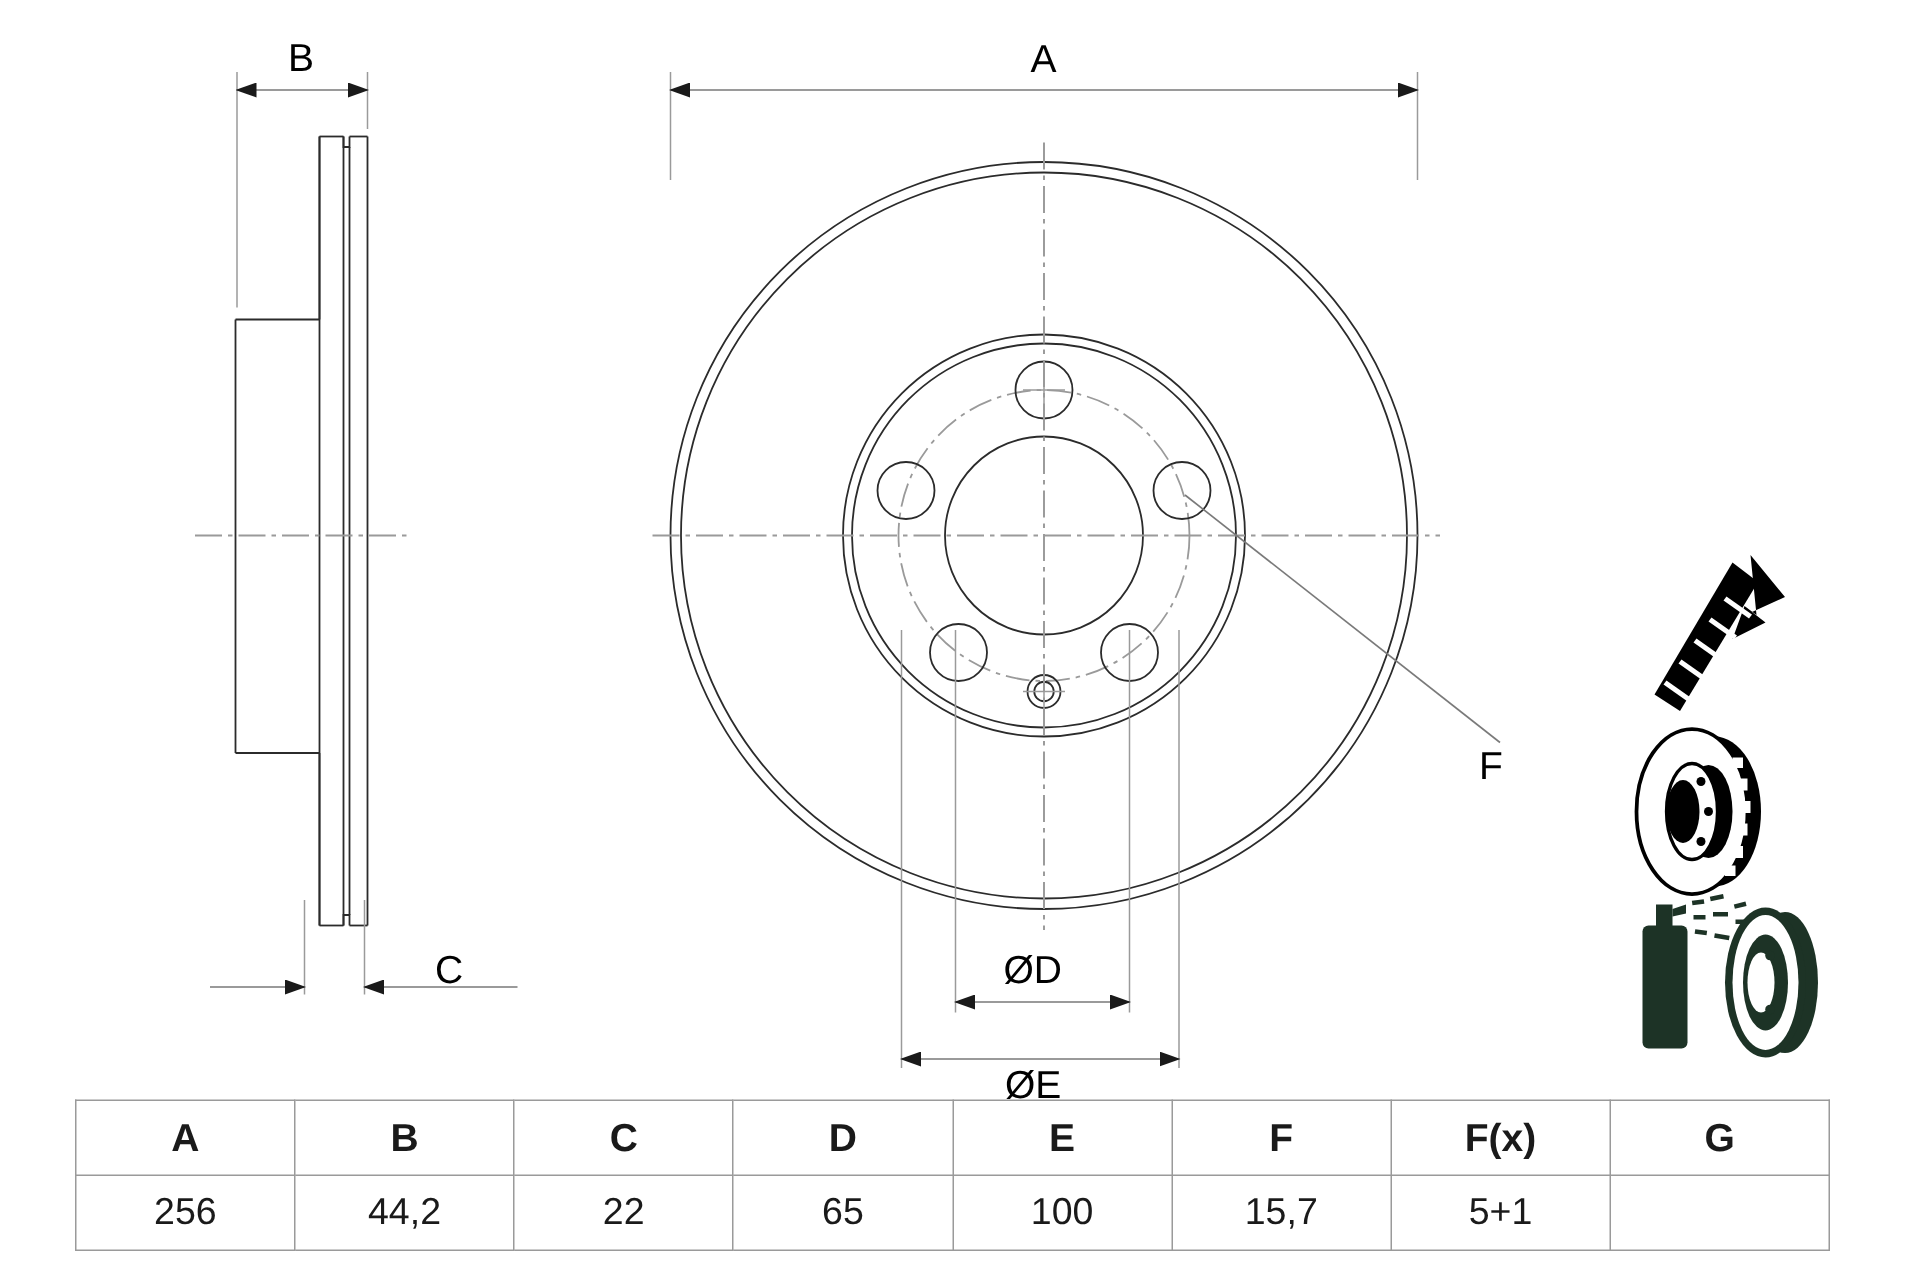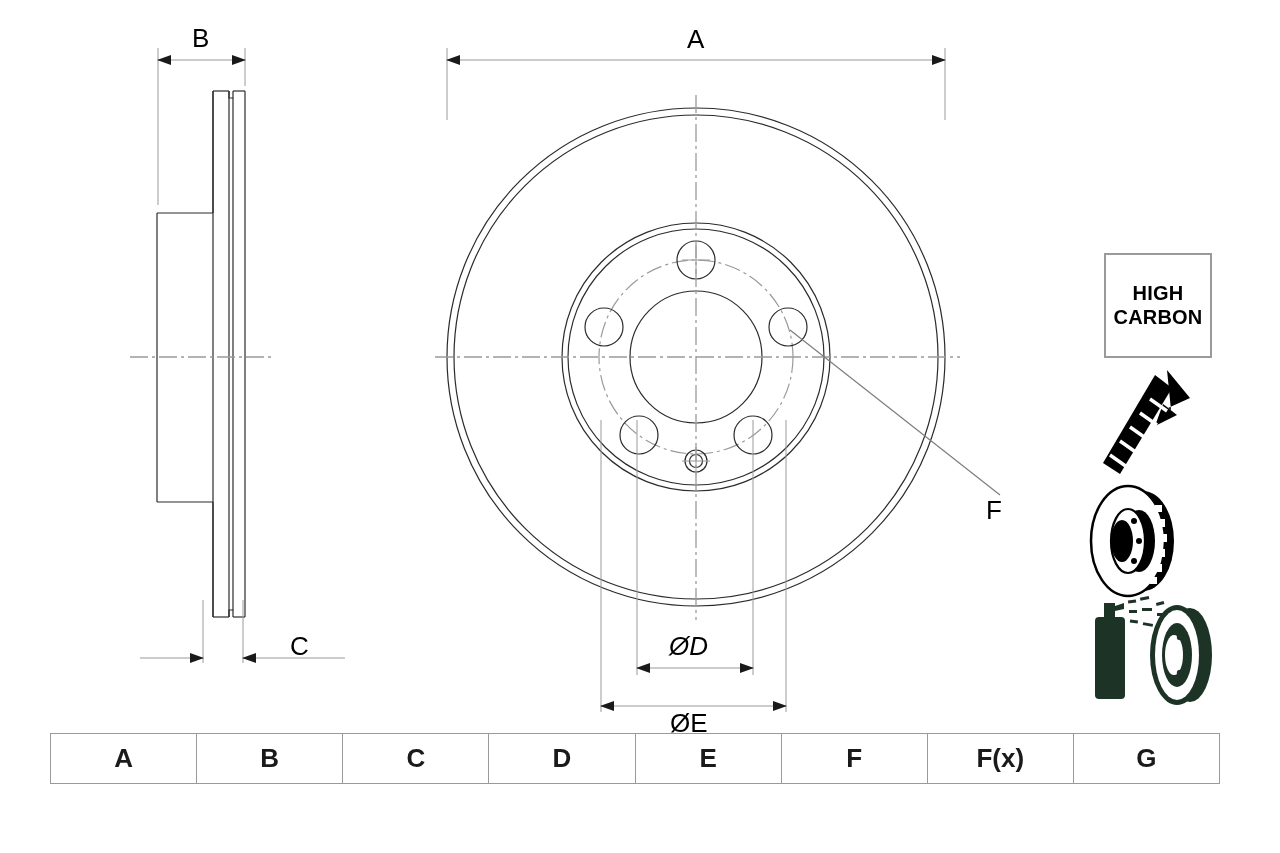--- a/index.html
+++ b/index.html
@@ -264,37 +264,43 @@
         <circle cx="1180" cy="637" r="3.2"></circle>
         <circle cx="1187" cy="655" r="3.2"></circle>
         <circle cx="1180" cy="673" r="3.2"></circle>
       </g>
     </g>
   </svg>
 
   <div class="dim-label" style="left:192px; top:25px;">B</div>
   <div class="dim-label" style="left:290px; top:633px;">C</div>
   <div class="dim-label" style="left:687px; top:26px;">A</div>
-  <div class="dim-label" style="left:669px; top:633px;font-style:italic;">ØD</div>
+  <div class="dim-label" style="left:669px; top:633px;">ØD</div>
   <div class="dim-label" style="left:670px; top:710px;">ØE</div>
   <div class="dim-label" style="left:986px; top:497px;">F</div>
 
-  <div id="high-carbon-badge">
-    <div class="hc-line">HIGH</div>
-    <div class="hc-line">CARBON</div>
-  </div>
 
   <table id="spec-table">
     <tbody>
       <tr class="header-row">
         <td>A</td>
         <td>B</td>
         <td>C</td>
         <td>D</td>
         <td>E</td>
         <td>F</td>
         <td>F(x)</td>
         <td>G</td>
       </tr>
+      <tr class="value-row">
+        <td>256</td>
+        <td>44,2</td>
+        <td>22</td>
+        <td>65</td>
+        <td>100</td>
+        <td>15,7</td>
+        <td>5+1</td>
+        <td></td>
+      </tr>
     </tbody>
   </table>
 
 </div>
 
 </body></html>

